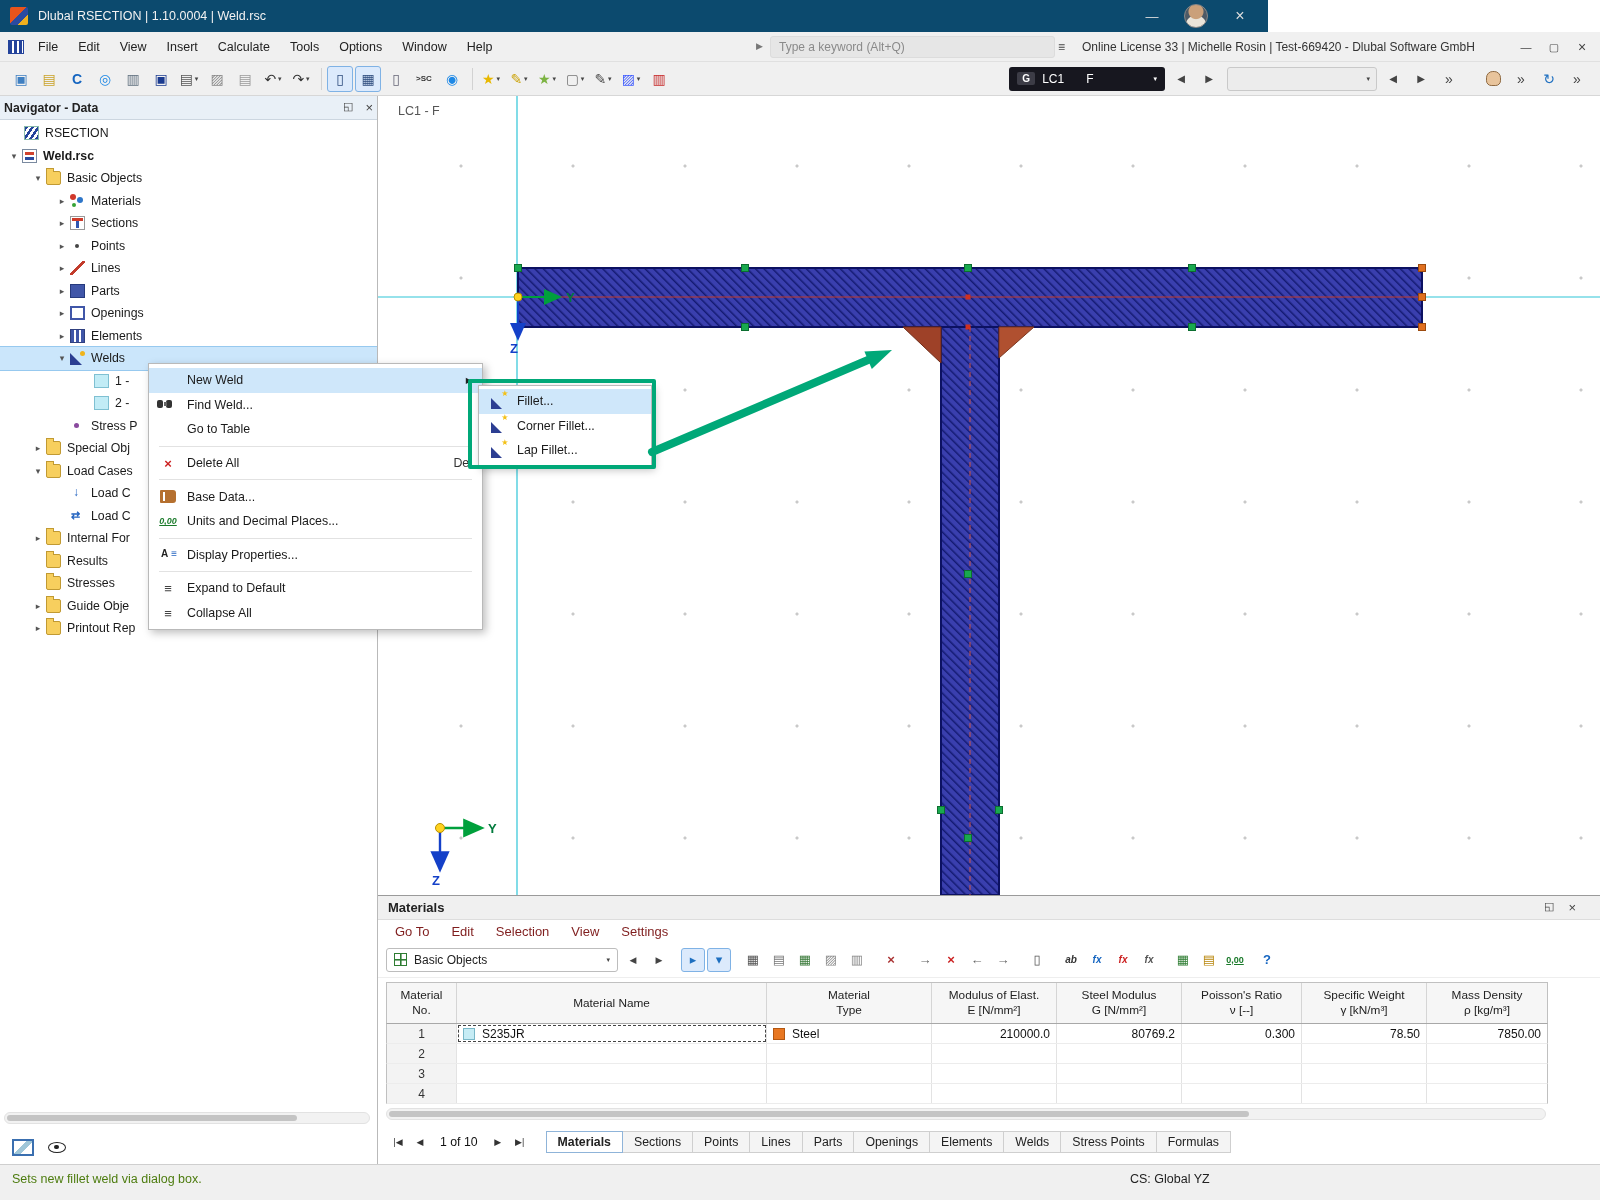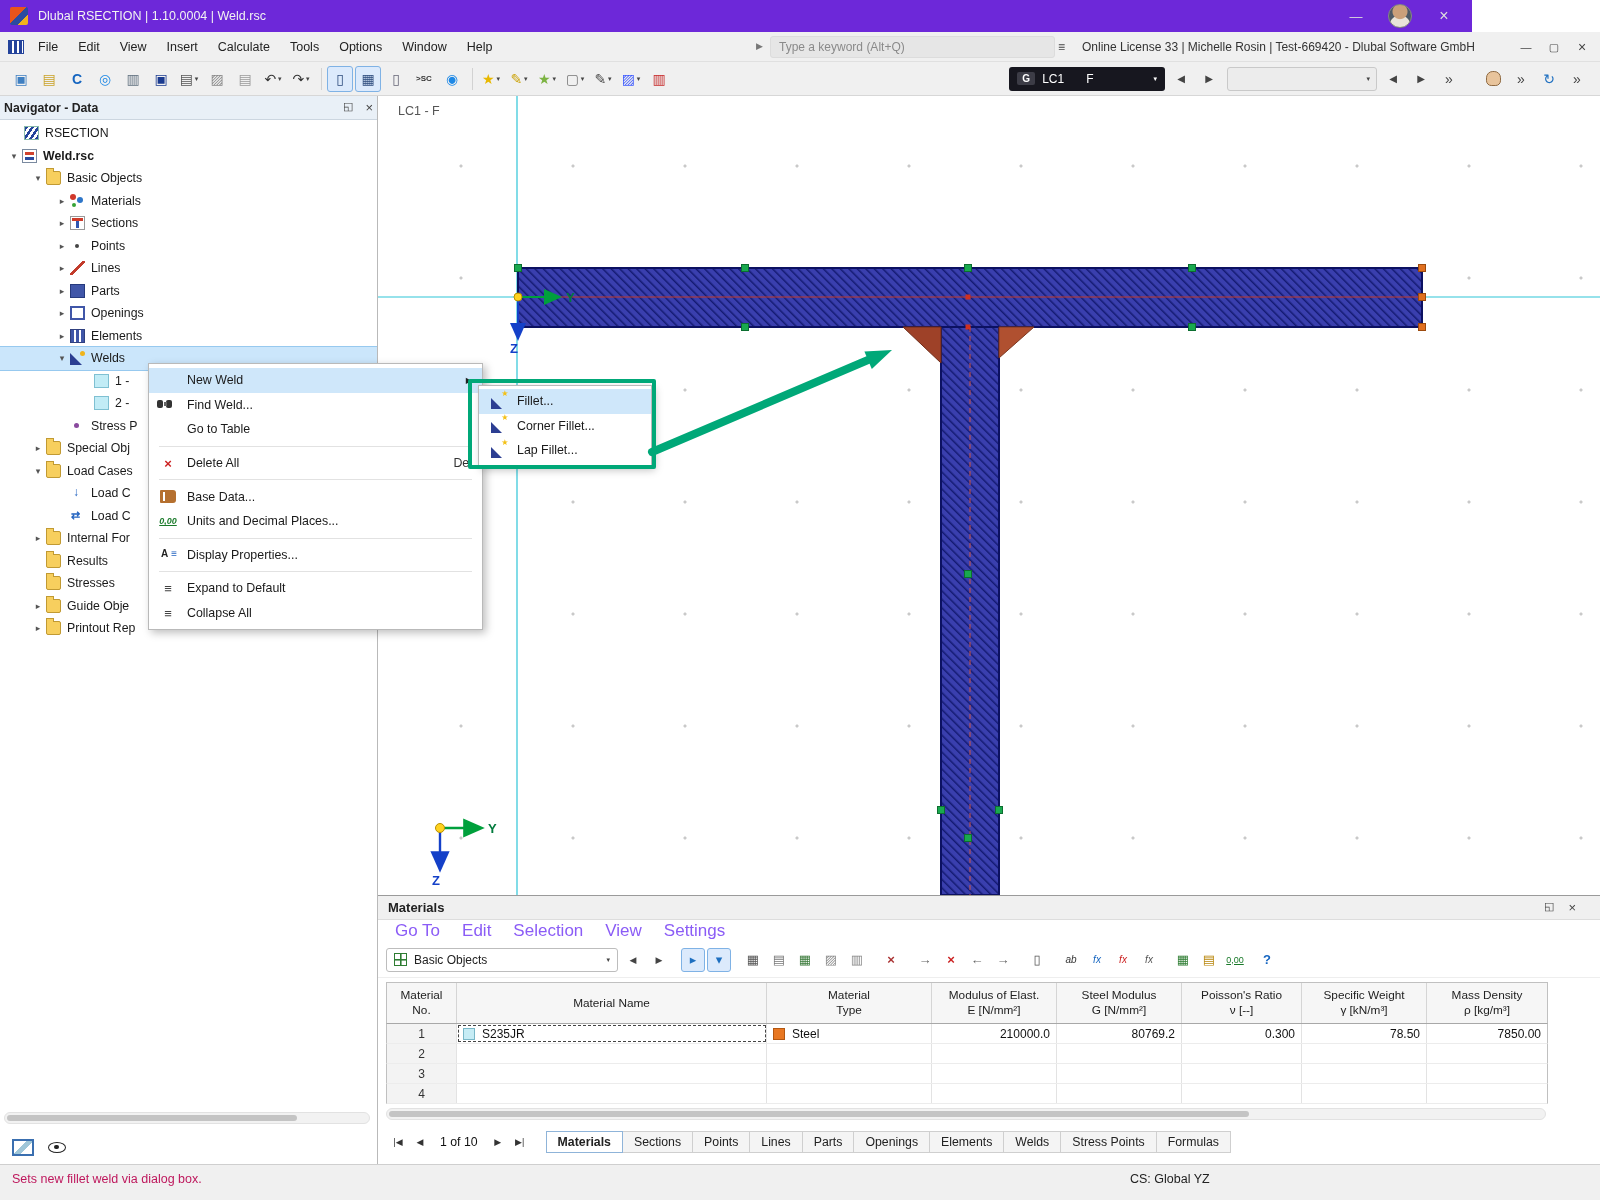--- a/index.html
+++ b/index.html
@@ -1,21 +1,21 @@
 <!DOCTYPE html>
 <html><head>
 <meta charset="utf-8">
 <style>
 *{margin:0;padding:0;box-sizing:border-box}
 html,body{width:1600px;height:1200px}
 body{font-family:"Liberation Sans",sans-serif;background:#666}
 .app{position:relative;width:1600px;height:1200px;background:#fff;overflow:hidden;font-size:12px;color:#222}
 
 
-.titlebar{position:absolute;left:0;top:0;width:1472px;height:32px;background:#6d28d9;color:#fff;display:flex;align-items:center}
+.titlebar{position:absolute;left:0;top:0;width:1268px;height:32px;background:#0c4a6e;color:#fff;display:flex;align-items:center}
 .applogo{width:18px;height:18px;margin:0 10px 0 10px;background:linear-gradient(135deg,#e8541b 0 45%,#2b4ba0 45% 70%,#f2b11d 70%);border-radius:2px;flex:none}
 .tb-title{font-size:12.5px;color:#f2f2f2}
 .tb-right{margin-left:auto;display:flex;align-items:center;gap:18px;margin-right:14px}
 .winbtn{width:28px;height:24px;display:flex;align-items:center;justify-content:center;color:#ddd;font-size:13px}
 .avatar{width:24px;height:24px;border-radius:50%;background:radial-gradient(circle at 50% 30%,#caa07a 0 7px,transparent 8px),radial-gradient(circle at 50% 95%,#e9e4da 0 10px,transparent 11px),#4d5a66;border:1px solid #888;flex:none}
 
 
 .menubar{position:absolute;left:0;top:32px;width:1600px;height:30px;background:#f0f0f0;border-bottom:1px solid #e0e0e0}
 .mb-logo{position:absolute;left:8px;top:8px;width:16px;height:14px;background:repeating-linear-gradient(90deg,#24439b 0 3px,#fff 3px 5px);border:1px solid #24439b}
 .menuitems{position:absolute;left:28px;top:0;height:30px;display:flex;align-items:center}
@@ -119,27 +119,27 @@
 
 .hlbox{position:absolute;left:468px;top:379px;width:188px;height:90px;border:4px solid #00a878;border-radius:2px;z-index:58;pointer-events:none}
 .hlarrow{position:absolute;left:630px;top:320px;z-index:58;pointer-events:none}
 
 
 .mats{position:absolute;left:378px;top:895px;width:1222px;height:269px;background:#fff;border-top:1px solid #9a9a9a}
 .mhdr{position:absolute;left:0;top:0;width:100%;height:24px;background:#f0f0f0;border-bottom:1px solid #ddd;display:flex;align-items:center;padding:0 10px}
 .mhdr .t{font-weight:bold;font-size:13px}
 .mhdr .ic{margin-left:auto;display:flex;gap:14px;color:#444;font-size:11px;margin-right:14px}
 .mmenu{position:absolute;left:0;top:24px;width:100%;height:22px;display:flex;align-items:center;padding:0 6px}
-.mmi{padding:0 11px;font-size:17px;color:#8b5cf6}
+.mmi{padding:0 11px;font-size:13px;color:#7f1d1d}
 .mtbar{position:absolute;left:0;top:46px;width:100%;height:36px;display:flex;align-items:center;padding:0 8px;border-bottom:1px solid #eee}
 .bocombo{width:232px;height:24px;border:1px solid #bdbdbd;border-radius:3px;background:#fff;display:flex;align-items:center;padding:0 7px;gap:7px;margin-right:3px;flex:none}
 .boic{width:13px;height:13px;border:1.6px solid #2e7d32;background:linear-gradient(#2e7d32 0 0) center/100% 1.6px no-repeat,linear-gradient(#2e7d32 0 0) center/1.6px 100% no-repeat;flex:none}
 .tb2{height:24px;min-width:24px;display:flex;align-items:center;justify-content:center;border-radius:3px;margin-right:2px;flex:none}
 .tb2 .g{font-size:13px}
-.tb2 .gt{font-size:10px;font-style:italic;font-weight:normal}
+.tb2 .gt{font-size:10px;font-style:italic;font-weight:bold}
 .tb2.on{background:#dceafc;border:1px solid #7fb2e5}
 .mtable{position:absolute;left:8px;top:86px}
 .thead{display:grid;grid-template-columns:70px 310px 165px 125px 125px 120px 125px 120px;border:1px solid #c0c0c0;border-bottom:1px solid #a8a8a8;background:#f6f6f6}
 .th{border-right:1px solid #d5d5d5;height:40px;display:flex;flex-direction:column;align-items:center;justify-content:center;font-size:11.8px;color:#222;text-align:center;line-height:1.25}
 .th:last-child{border-right:none}
 .trowd{display:grid;grid-template-columns:70px 310px 165px 125px 125px 120px 125px 120px;border-left:1px solid #c0c0c0;border-right:1px solid #c0c0c0;border-bottom:1px solid #ececec;height:20px;background:#fff}
 .td{border-right:1px solid #e3e3e3;display:flex;align-items:center;font-size:12px;padding:0 6px;color:#111}
 .td:last-child{border-right:none}
 .td.num{justify-content:flex-end}
 .td.cno{background:#f3f3f3;justify-content:center;color:#333}
@@ -151,21 +151,21 @@
 .mthumb{position:absolute;left:2px;top:2px;width:860px;height:6px;background:#c4c4c4;border-radius:3px}
 .mbottom{position:absolute;left:0;top:230px;width:100%;height:32px;display:flex;align-items:center;padding:0 10px;gap:2px}
 .pgbtn{min-width:20px;height:20px;display:flex;align-items:center;justify-content:center;color:#333;font-size:9px}
 .pglabel{font-size:12.3px;margin:0 8px;color:#111}
 .tabs{display:flex;margin-left:14px}
 .tab{padding:3px 11px;border:1px solid #cfcfcf;background:#f4f4f4;font-size:12.3px;color:#222;margin-right:-1px}
 .tab.active{background:#fff;border-color:#8fb4d9;font-weight:bold;position:relative;z-index:1}
 
 
 .status{position:absolute;left:0;top:1164px;width:1600px;height:36px;background:#f0f0f0;border-top:1px solid #cfcfcf}
-.status .msg{position:absolute;left:12px;top:7px;font-size:12.5px;color:#be185d}
+.status .msg{position:absolute;left:12px;top:7px;font-size:12.5px;color:#4d7c0f}
 .status .cs{position:absolute;left:1130px;top:7px;font-size:12.5px;color:#222}
 </style>
 </head>
 <body>
 
 <div class="app">
 
   <div class="titlebar">
     <div class="applogo"></div>
     <span class="tb-title">Dlubal RSECTION | 1.10.0004 | Weld.rsc</span>

